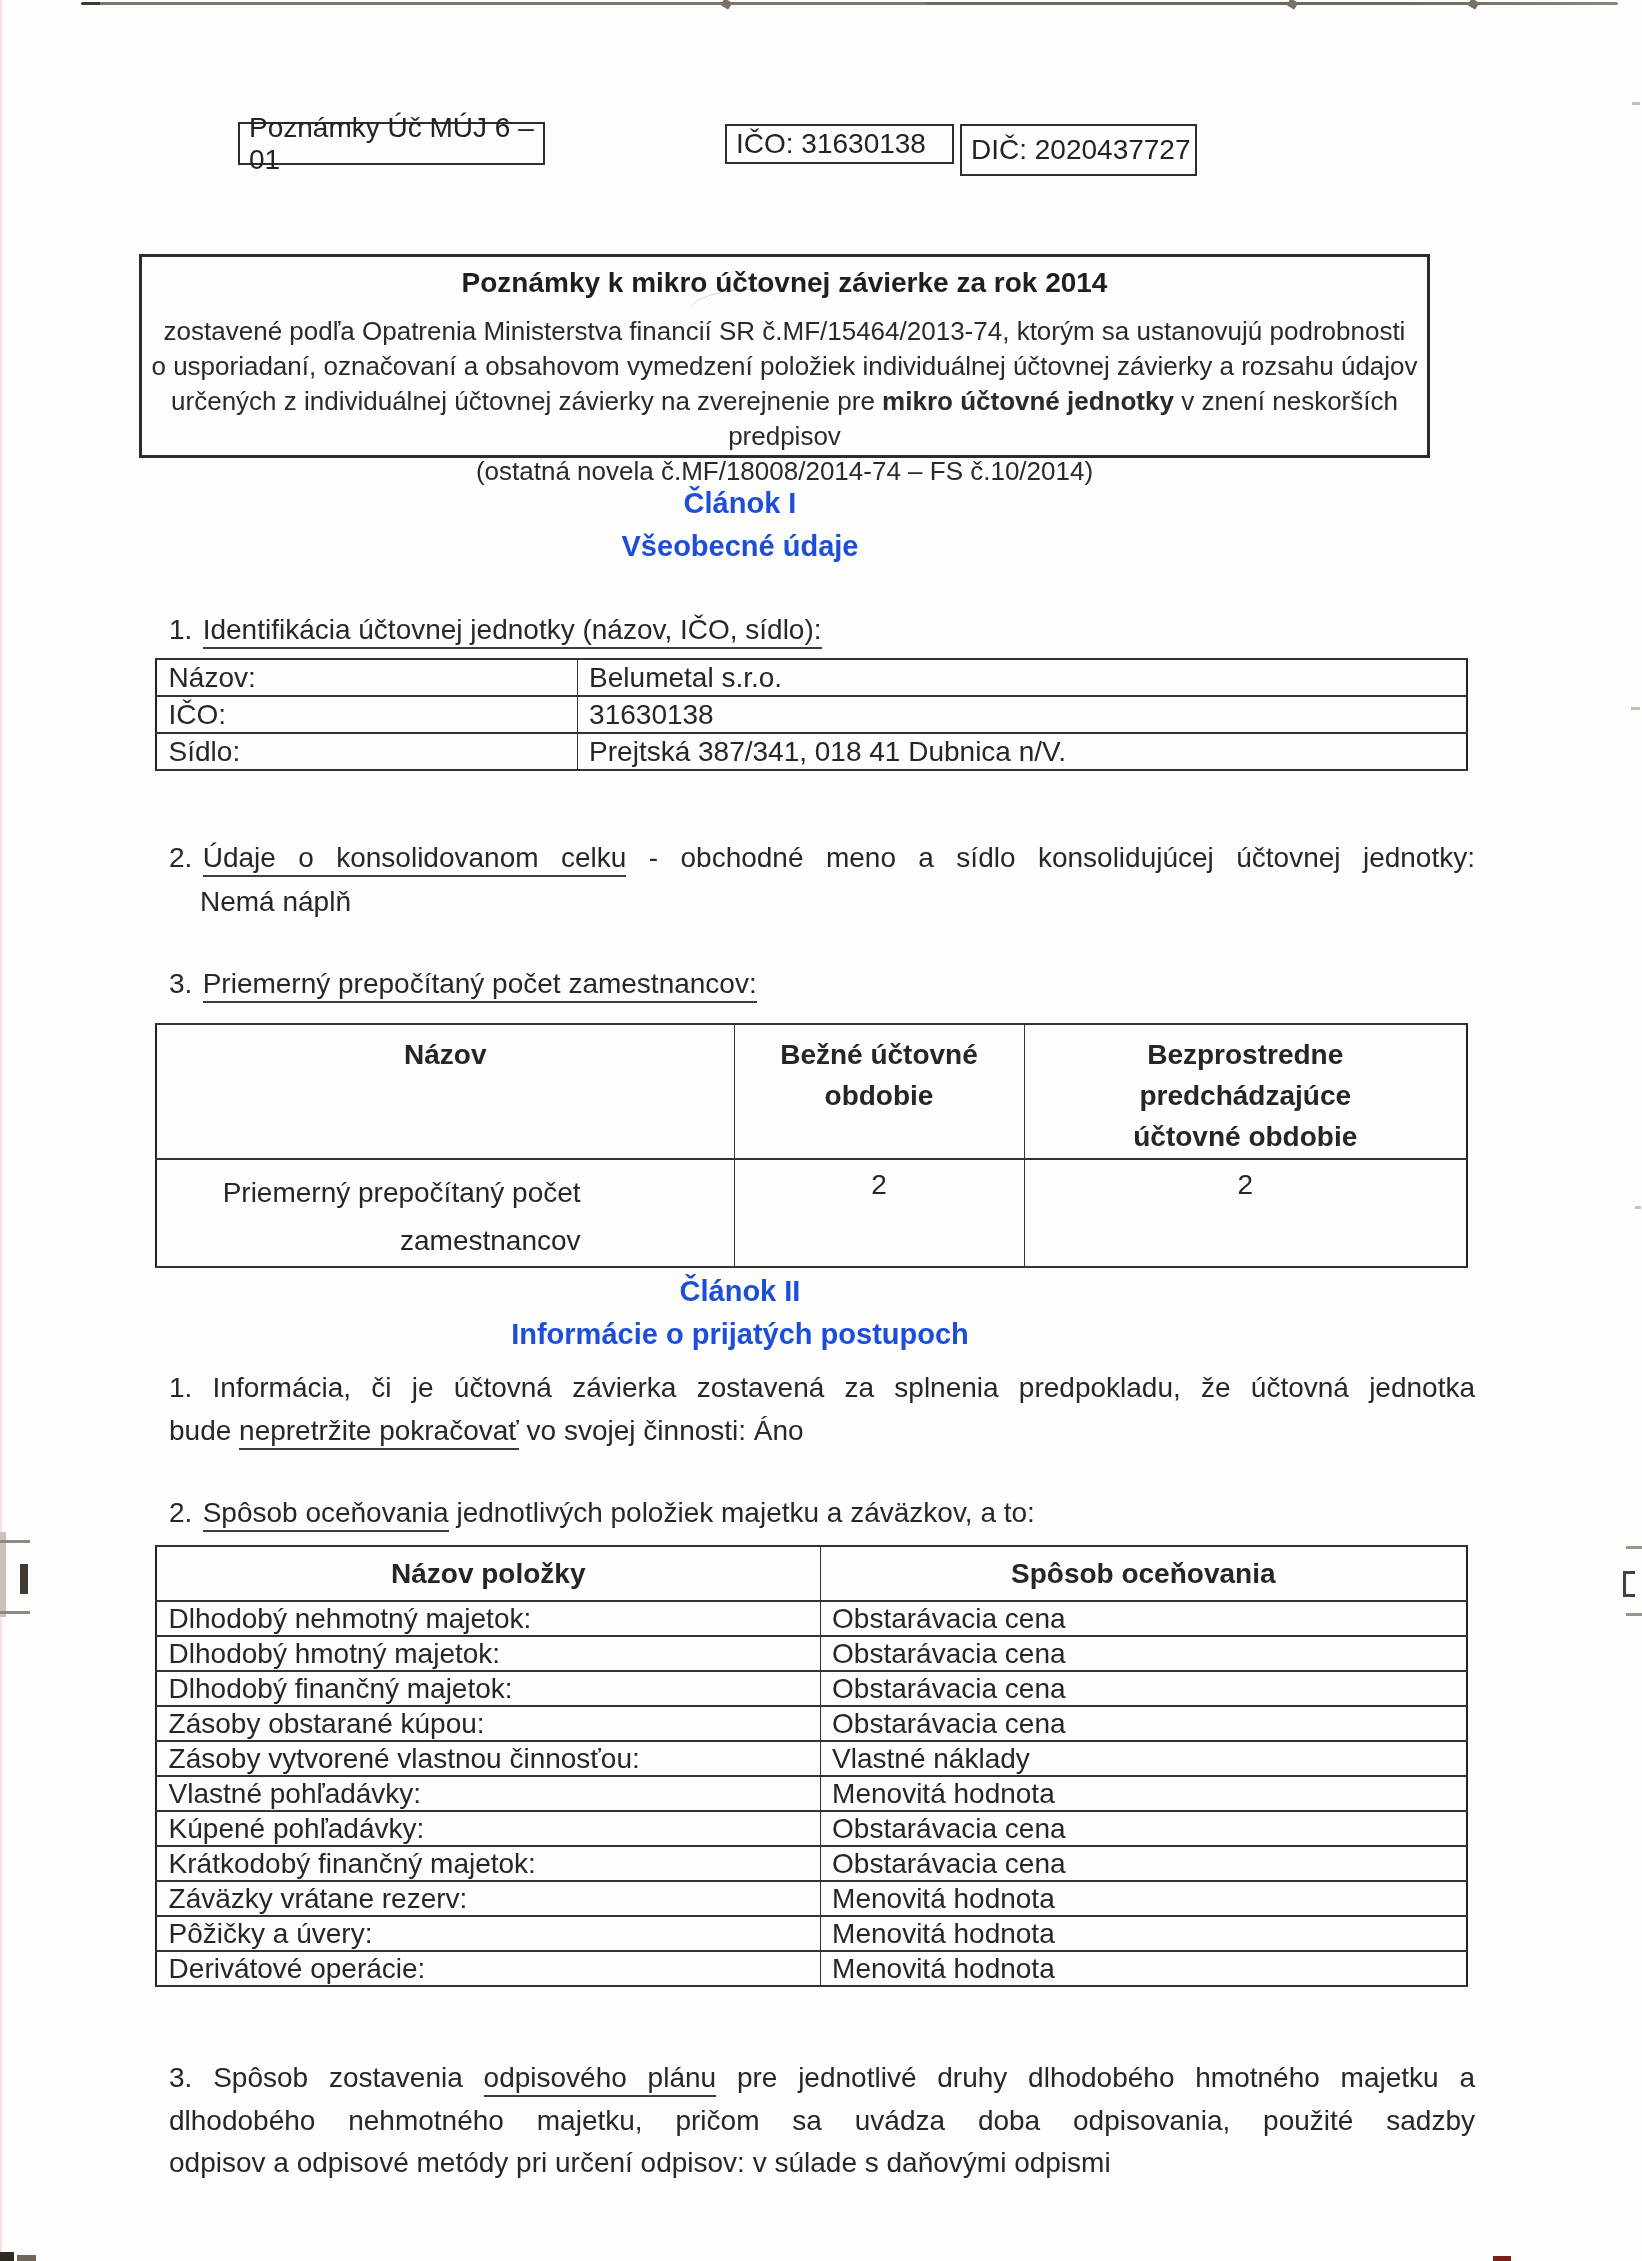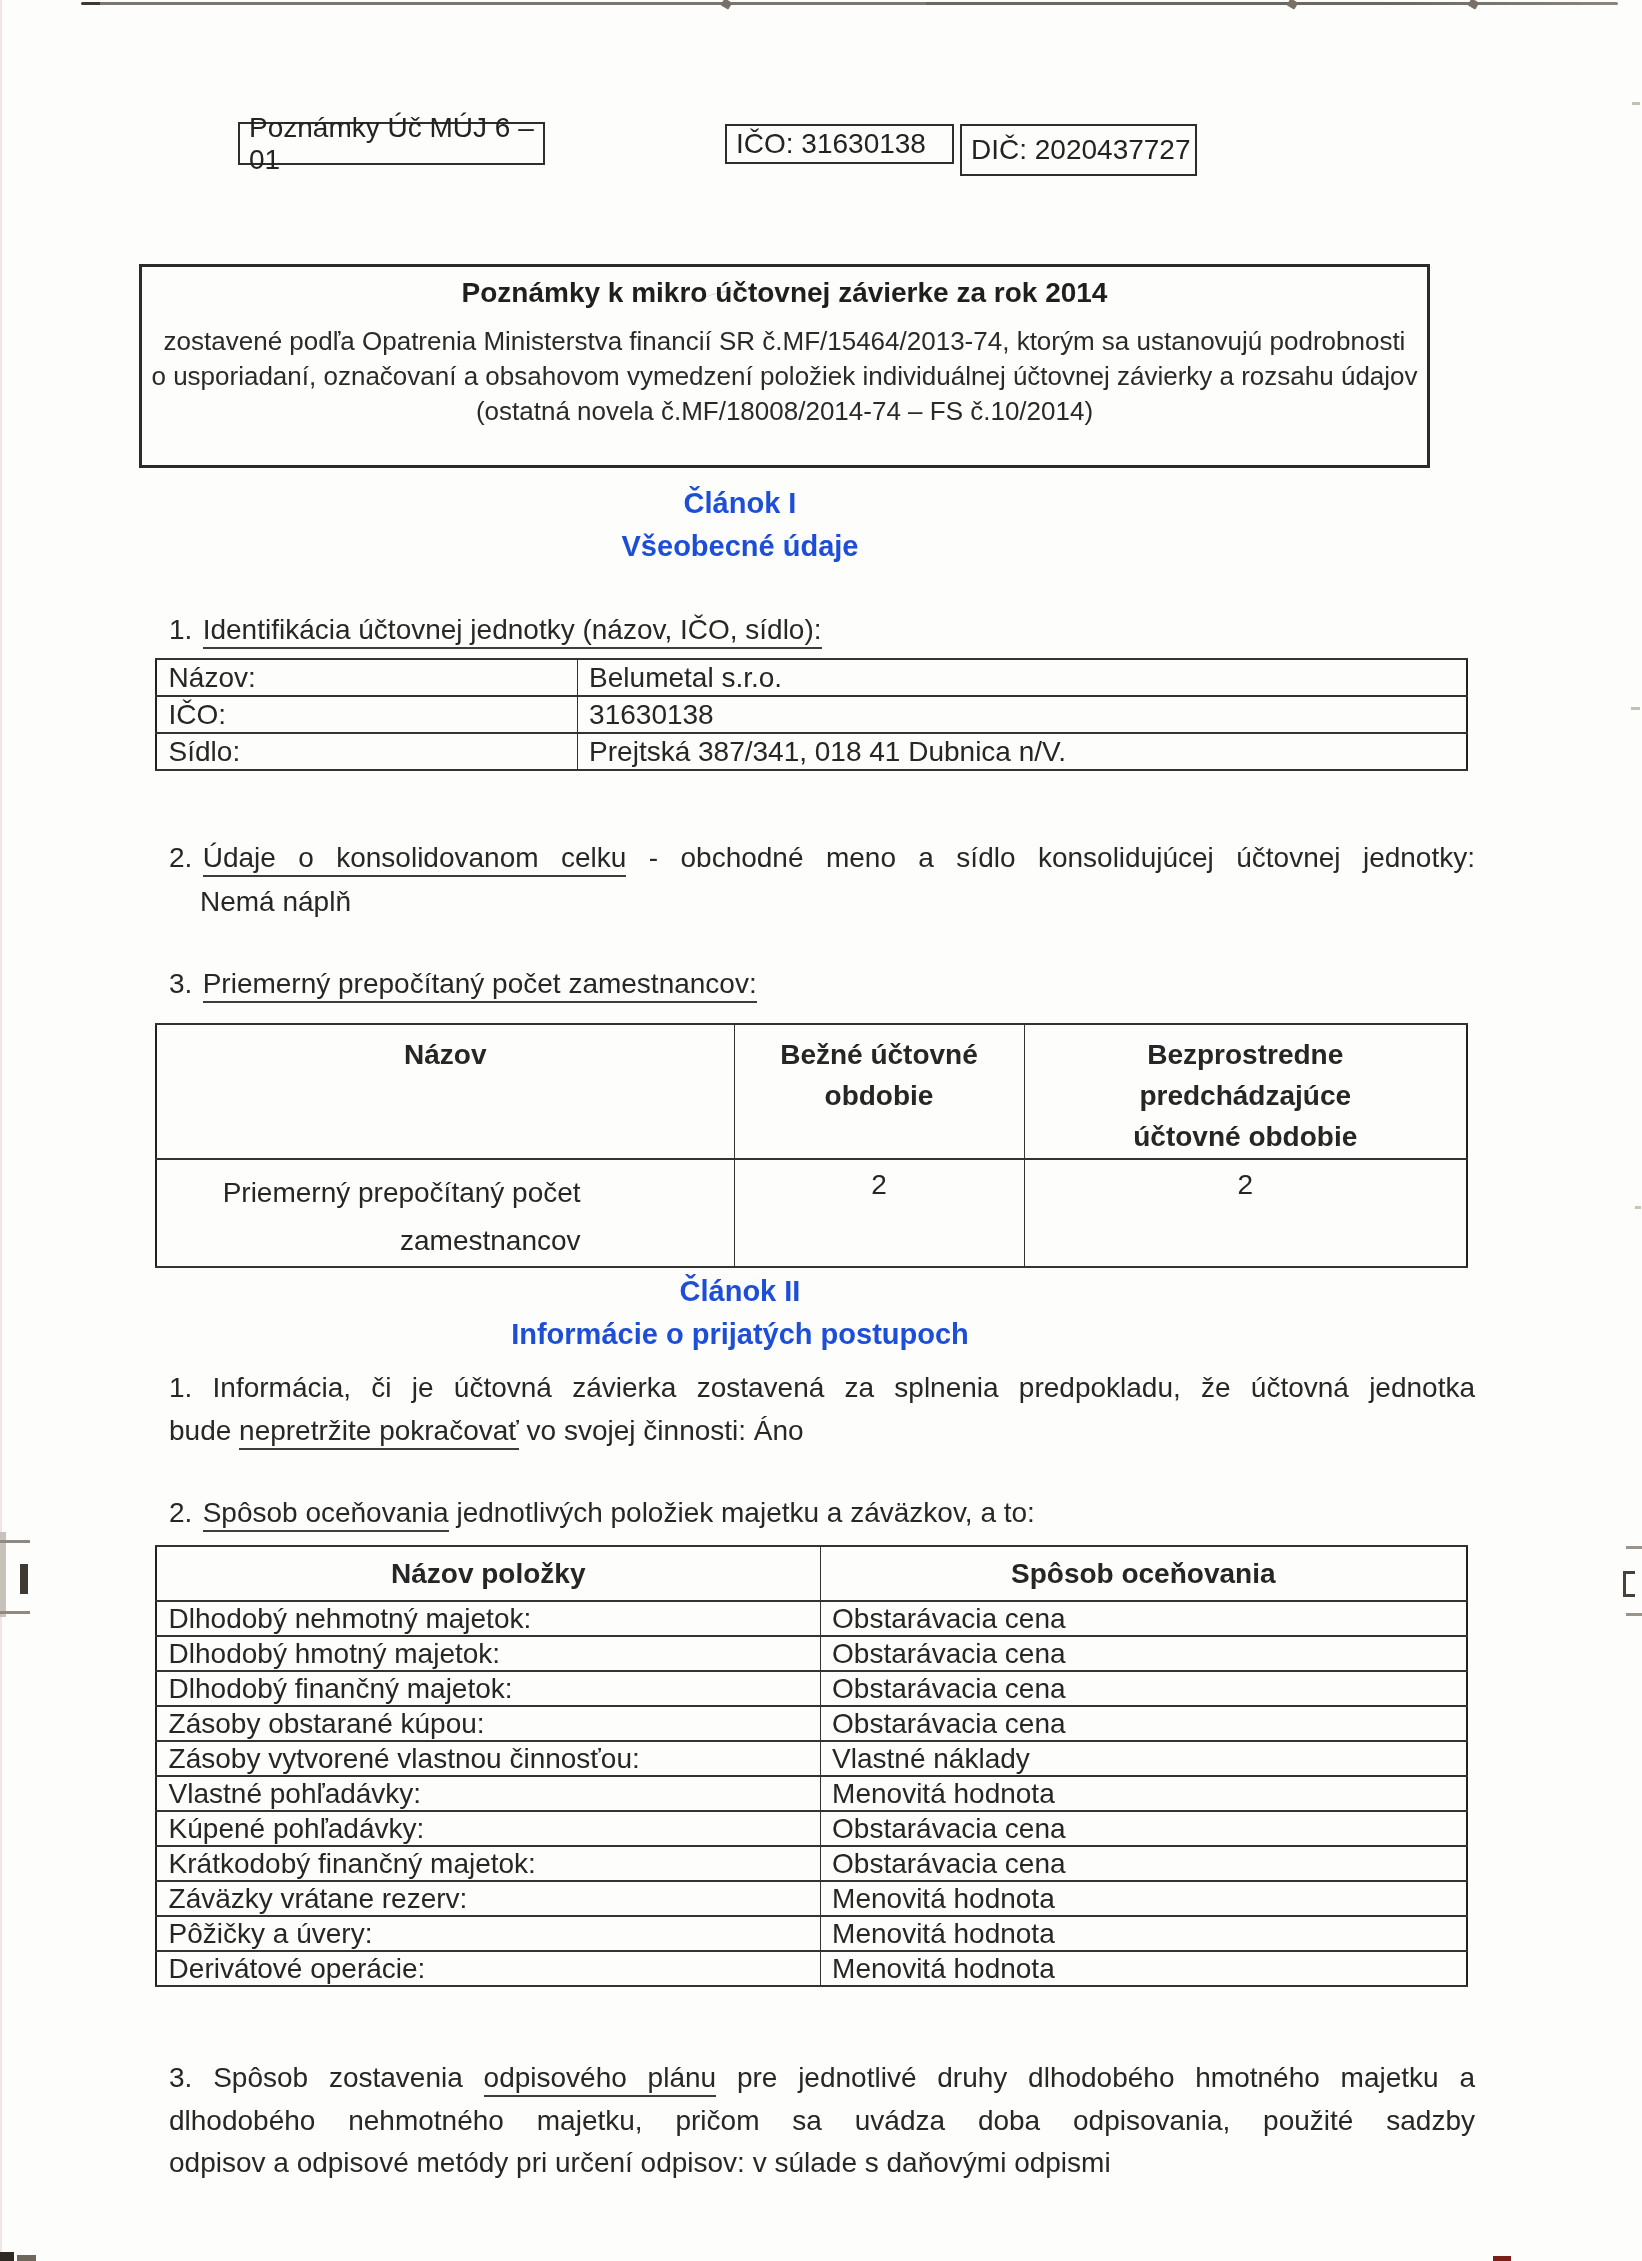--- a/index.html
+++ b/index.html
@@ -37,21 +37,21 @@
 
   
   .hbox{position:absolute;border:2.6px solid #2e2e2e;box-sizing:border-box;
     display:flex;align-items:center;padding-left:9px;
     font-size:28px;color:#232323;background:transparent;}
   #box-form{left:238px;top:122px;width:307px;height:43px;}
   #box-ico {left:725px;top:124px;width:229px;height:40px;}
   #box-dic {left:960px;top:124px;width:237px;height:52px;}
 
   
-  #title-box{position:absolute;left:139px;top:264px;width:1291px;height:204px;
+  #title-box{position:absolute;left:139px;top:254px;width:1291px;height:204px;
     border:3.2px solid #2b2b2b;box-sizing:border-box;text-align:center;}
   .tb-title{padding-top:10.3px;font-weight:bold;font-size:28px;line-height:31px;color:#1f1f1f;}
   .tb-par{margin-top:15.5px;font-size:26px;line-height:35px;color:#2a2a2a;}
   .b{font-weight:bold;}
 
   
   .center-head{position:absolute;left:86px;width:1308px;text-align:center;
     font-weight:bold;font-size:29px;line-height:43px;color:#1d4ed8;}
   .para{position:absolute;left:169px;width:1306px;font-size:28px;line-height:36px;color:#272727;}
   .just{text-align:justify;text-align-last:justify;}
@@ -115,20 +115,21 @@
   </div>
   <div class="hbox" id="box-dic">
     <span>DIČ: 2020437727</span>
   </div>
 
   <div id="title-box">
     <div class="tb-title">Poznámky k mikro účtovnej závierke za rok 2014</div>
     <div class="tb-par">
       <div>zostavené podľa Opatrenia Ministerstva financií SR č.MF/15464/2013-74, ktorým sa ustanovujú podrobnosti</div>
       <div>o usporiadaní, označovaní a obsahovom vymedzení položiek individuálnej účtovnej závierky a rozsahu údajov</div>
+      <div><span>určených z individuálnej účtovnej závierky na zverejnenie pre </span><span class="b">mikro účtovné jednotky</span><span> v znení neskorších predpisov</span></div>
       <div>(ostatná novela č.MF/18008/2014-74 – FS č.10/2014)</div>
     </div>
   </div>
 
   <div class="center-head" style="top:482px;">
     <div>Článok I</div>
     <div>Všeobecné údaje</div>
   </div>
 
   <div class="para" style="top:612px;">

